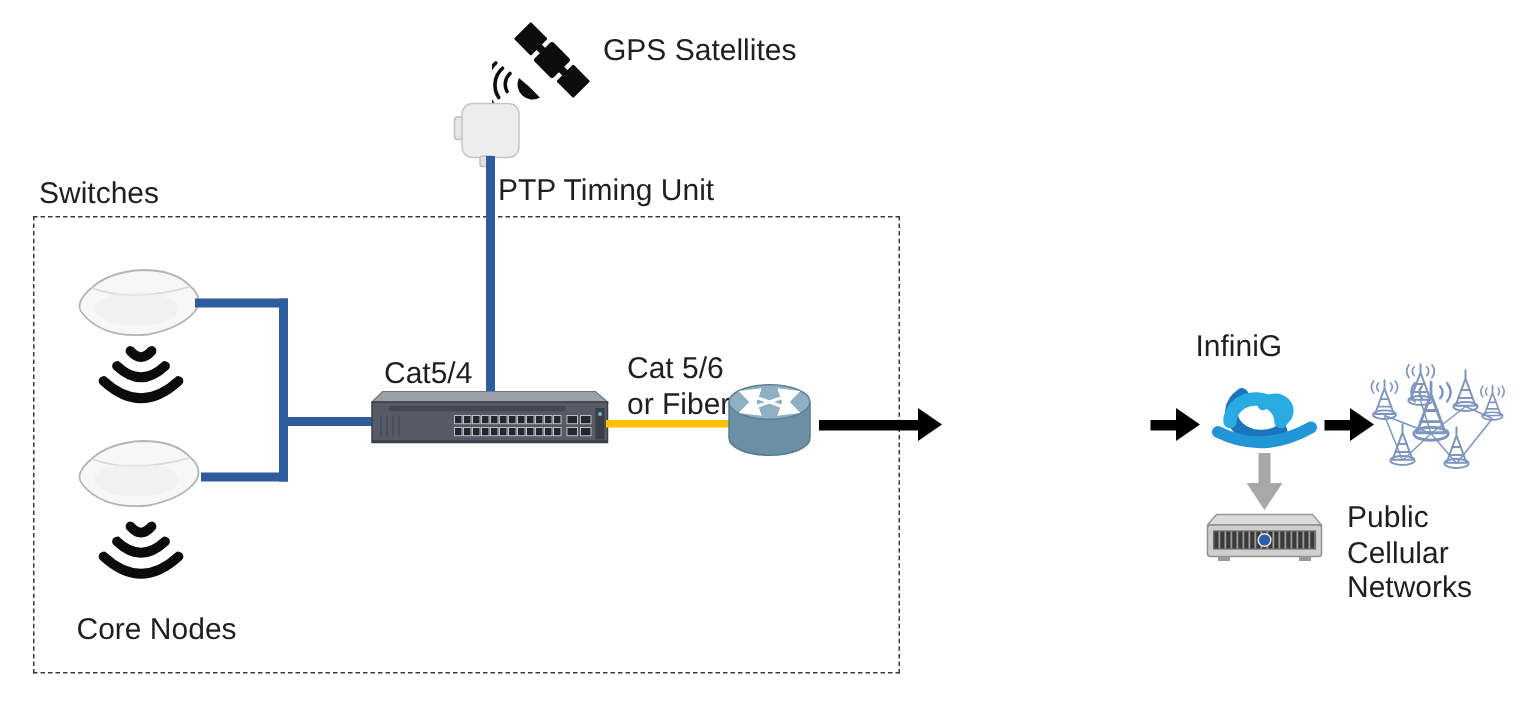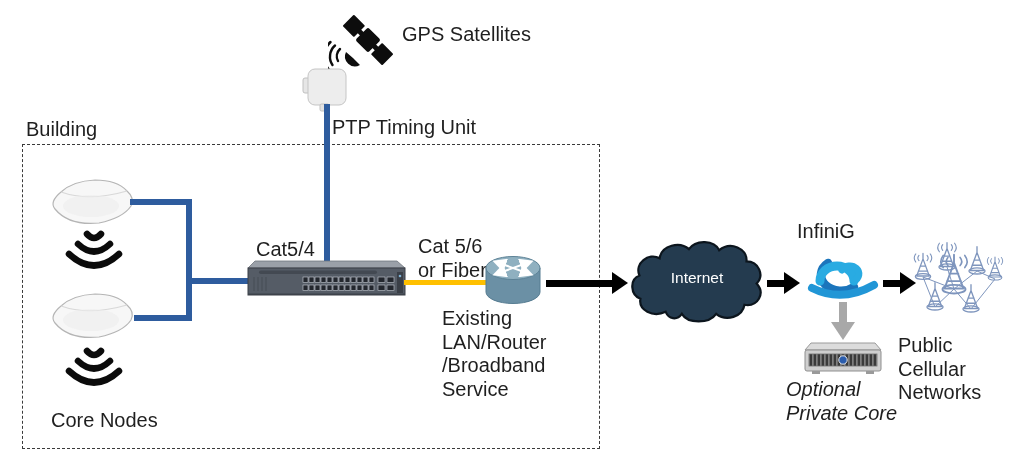--- a/index.html
+++ b/index.html
@@ -25,21 +25,21 @@
   .cloud-lbl{position:absolute;inset:0;display:flex;align-items:center;justify-content:center;
              color:#fff;font-size:15.5px;padding-bottom:4px;}
   svg{display:block;}
 </style>
 </head>
 <body>
 
 <div class="canvas">
 
   <div class="building-box" style="left:22px;top:144px;width:576px;height:303px;"></div>
-  <div class="lbl" style="left:26px;top:118px;">Building</div>
+  <div class="lbl" style="left:26px;top:118px;">Switches</div>
 
   <svg class="abs" style="left:328px;top:12px;" width="70" height="64" viewBox="0 0 70 64">
     <g fill="#0D0D0D" transform="rotate(45 40 28)">
       <rect x="16" y="25.5" width="48" height="5"></rect>
       <rect x="31" y="19" width="18" height="18" rx="2"></rect>
       <rect x="12" y="20" width="16" height="16" rx="1"></rect>
       <rect x="52" y="20" width="16" height="16" rx="1"></rect>
     </g>
     <path d="M18 40 A 10 10 0 0 0 32 53 L 25 46 Z" fill="#0D0D0D"></path>
     <g stroke="#0D0D0D" stroke-width="2.4" fill="none" stroke-linecap="round">
@@ -146,34 +146,26 @@
         <path d="M0 0 L7 3.5 L0 7 Z" fill="#FFFFFF"></path>
       </marker>
     </defs>
     <path d="M4 16 L4 40 A 27 11.5 0 0 0 58 40 L58 16" fill="#6B90A5" stroke="#567C91"></path>
     <ellipse cx="31" cy="16" rx="27" ry="11.5" fill="#8FB0C0" stroke="#5D8296"></ellipse>
     <g stroke="#FFFFFF" stroke-width="2" fill="none">
       <line x1="17" y1="21" x2="45" y2="11" marker-start="url(#ah)" marker-end="url(#ah)"></line>
       <line x1="17" y1="11" x2="45" y2="21" marker-start="url(#ah)" marker-end="url(#ah)"></line>
     </g>
   </svg>
-  <div class="lbl multi ctr" style="left:442px;top:307px;width:146px;">Existing LAN/Router
-/Broadband Service</div>
 
   <div class="arrow" style="left:546px;top:272px;width:82px;">
     <div class="shaft"></div>
     <div class="head"></div>
   </div>
 
-  <div class="abs" style="left:628px;top:232px;width:138px;height:95px;">
-    <svg width="138" height="95" viewBox="0 0 136 94">
-      <path d="M37 79 C 24 85 10 77 12 66 C 2 62 1 47 11 43 C 6 31 20 20 31 26 C 33 13 51 9 60 17 C 67 7 85 8 90 18 C 101 9 118 16 117 29 C 129 29 135 43 127 51 C 136 61 128 74 115 72 C 113 84 97 89 87 81 C 80 91 59 91 53 81 C 48 88 40 86 37 79 Z" fill="var(--cloud-dark)" stroke="#0C151D" stroke-width="2.2"></path>
-    </svg>
-    <div class="cloud-lbl">Internet</div>
-  </div>
 
   <div class="arrow" style="left:767px;top:272px;width:33px;">
     <div class="shaft"></div>
     <div class="head"></div>
   </div>
 
   <div class="lbl ctr" style="left:797px;top:220px;width:90px;">InfiniG</div>
   <svg class="abs" style="left:796px;top:245px;" width="90" height="62" viewBox="0 0 86 62">
     <g fill="none" stroke-linecap="round">
       <path d="M56 42 A 14 11 0 1 1 30 18" stroke="var(--logo-blue)" stroke-width="8.5"></path>
@@ -235,16 +227,14 @@
         <rect x="2.3" width="1.2" height="12" fill="#9B9B9B"></rect>
       </pattern>
     </defs>
     <polygon points="9,2 73,2 79,9 3,9" fill="#DCDCDC" stroke="#9A9A9A"></polygon>
     <rect x="3" y="9" width="76" height="21" rx="2" fill="#CFCFCF" stroke="#8F8F8F"></rect>
     <rect x="7" y="13" width="68" height="12" fill="url(#vent)" stroke="#6E6E6E" stroke-width="0.8"></rect>
     <circle cx="41" cy="19" r="4.2" fill="#2B5DAD" stroke="#E8E8E8"></circle>
     <rect x="10" y="30" width="8" height="3" fill="#9A9A9A"></rect>
     <rect x="64" y="30" width="8" height="3" fill="#9A9A9A"></rect>
   </svg>
-  <div class="lbl multi ctr ital" style="left:786px;top:378px;width:114px;">Optional
-Private Core</div>
 
 </div>
 
 </body></html>

